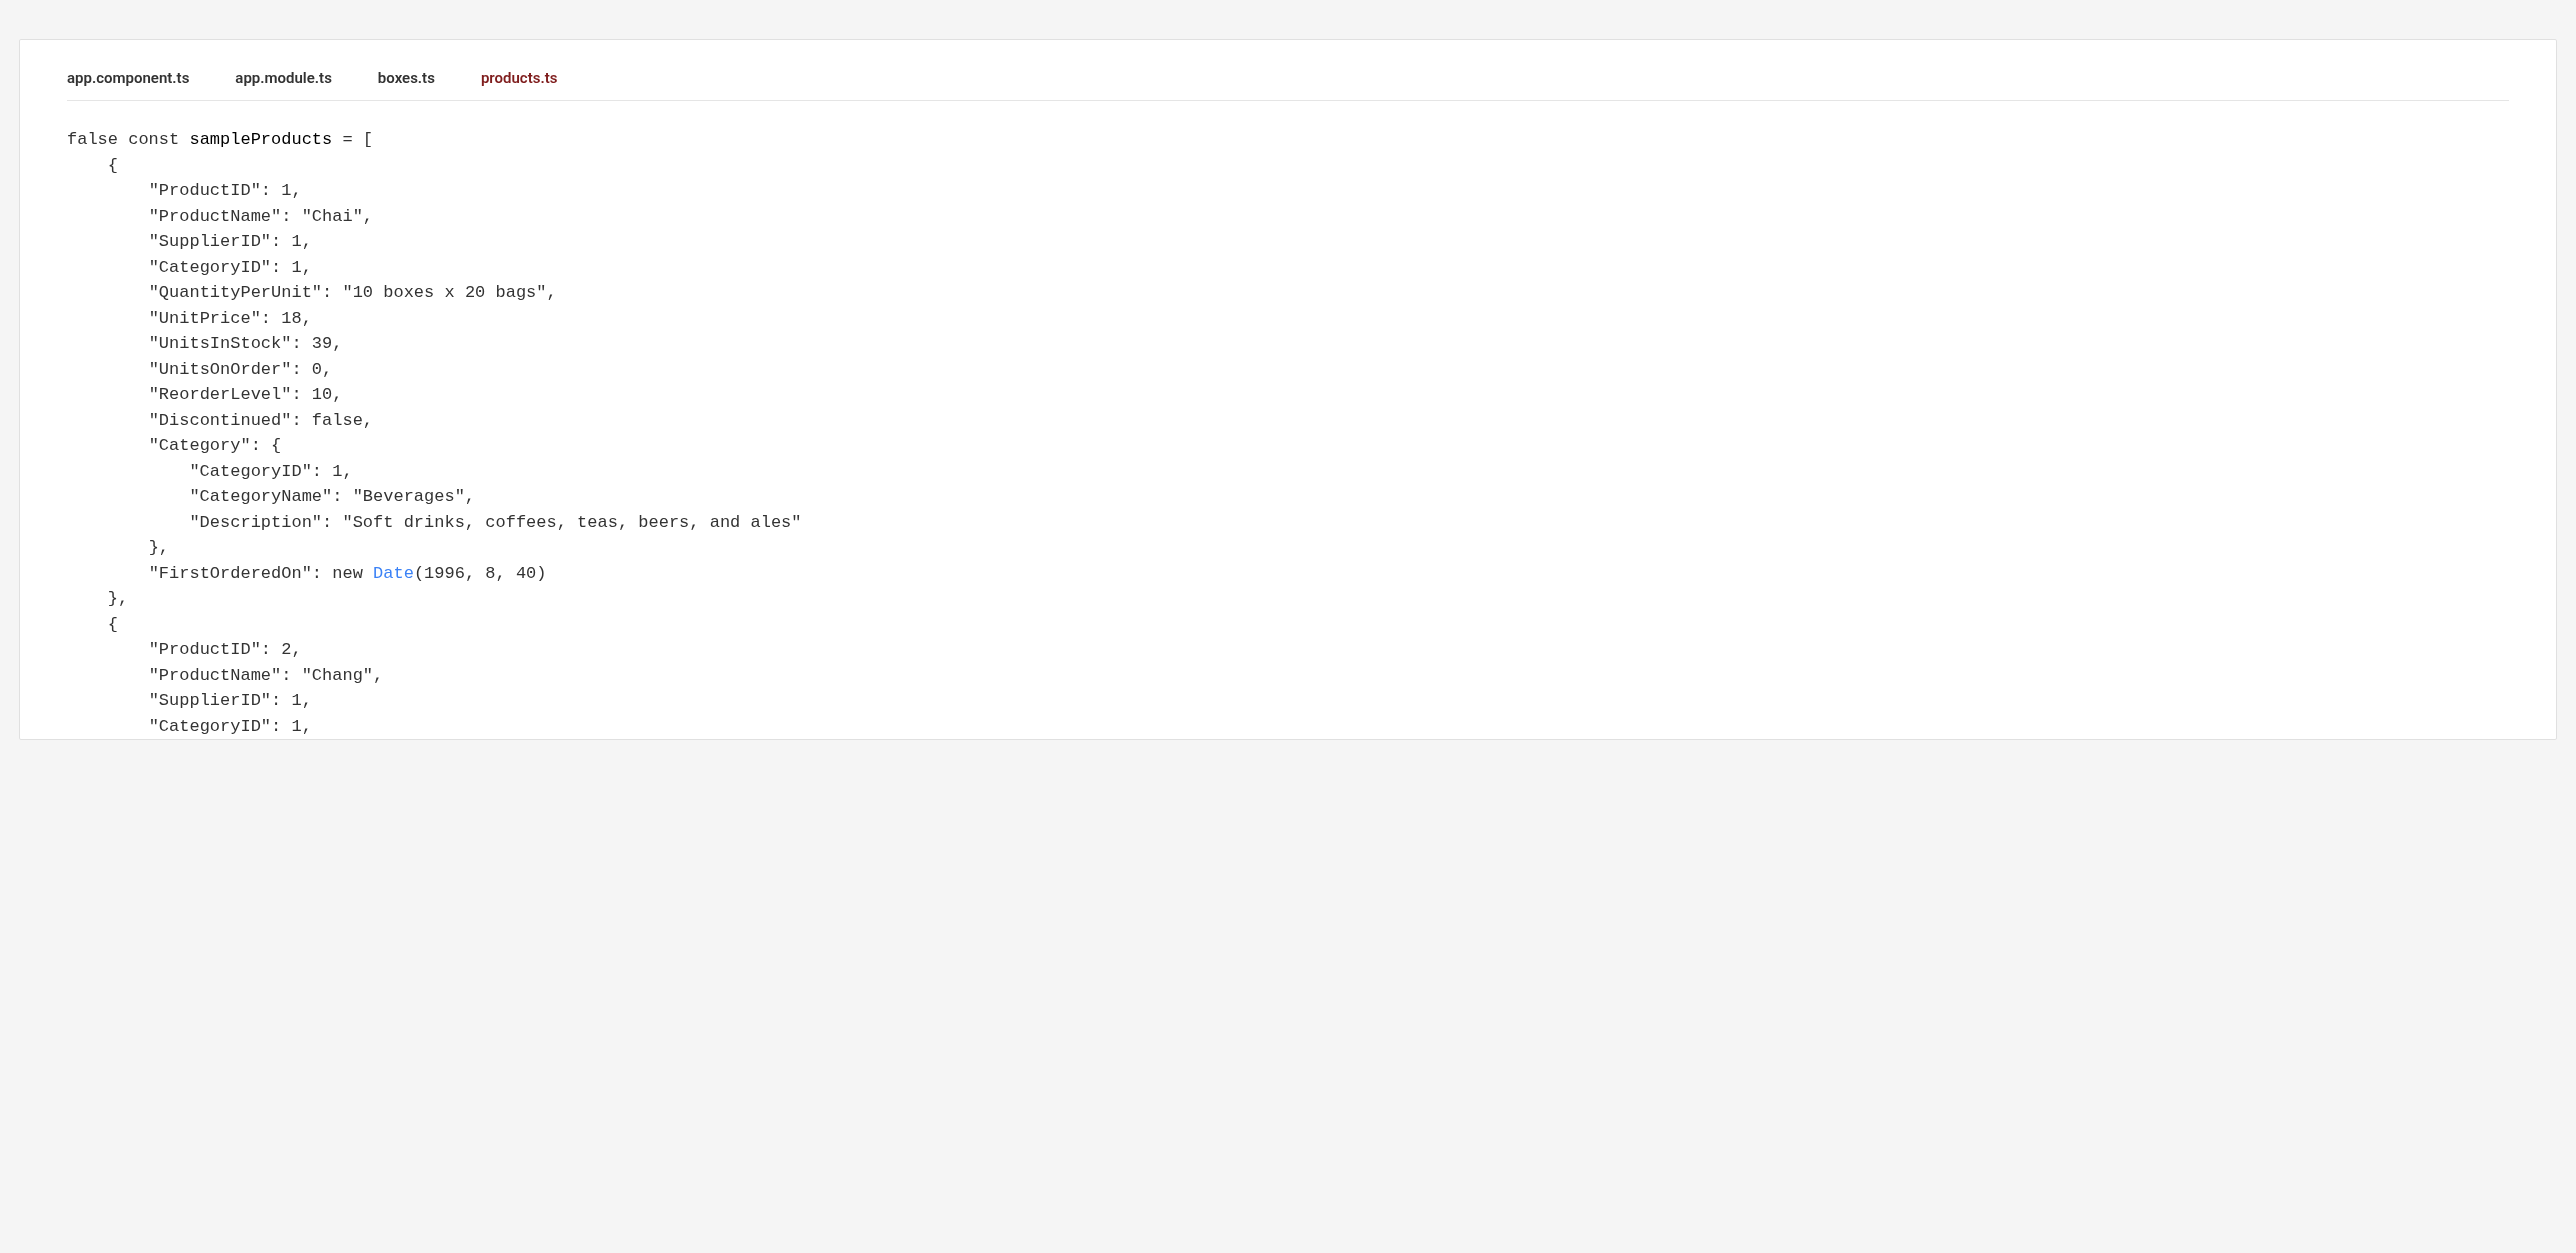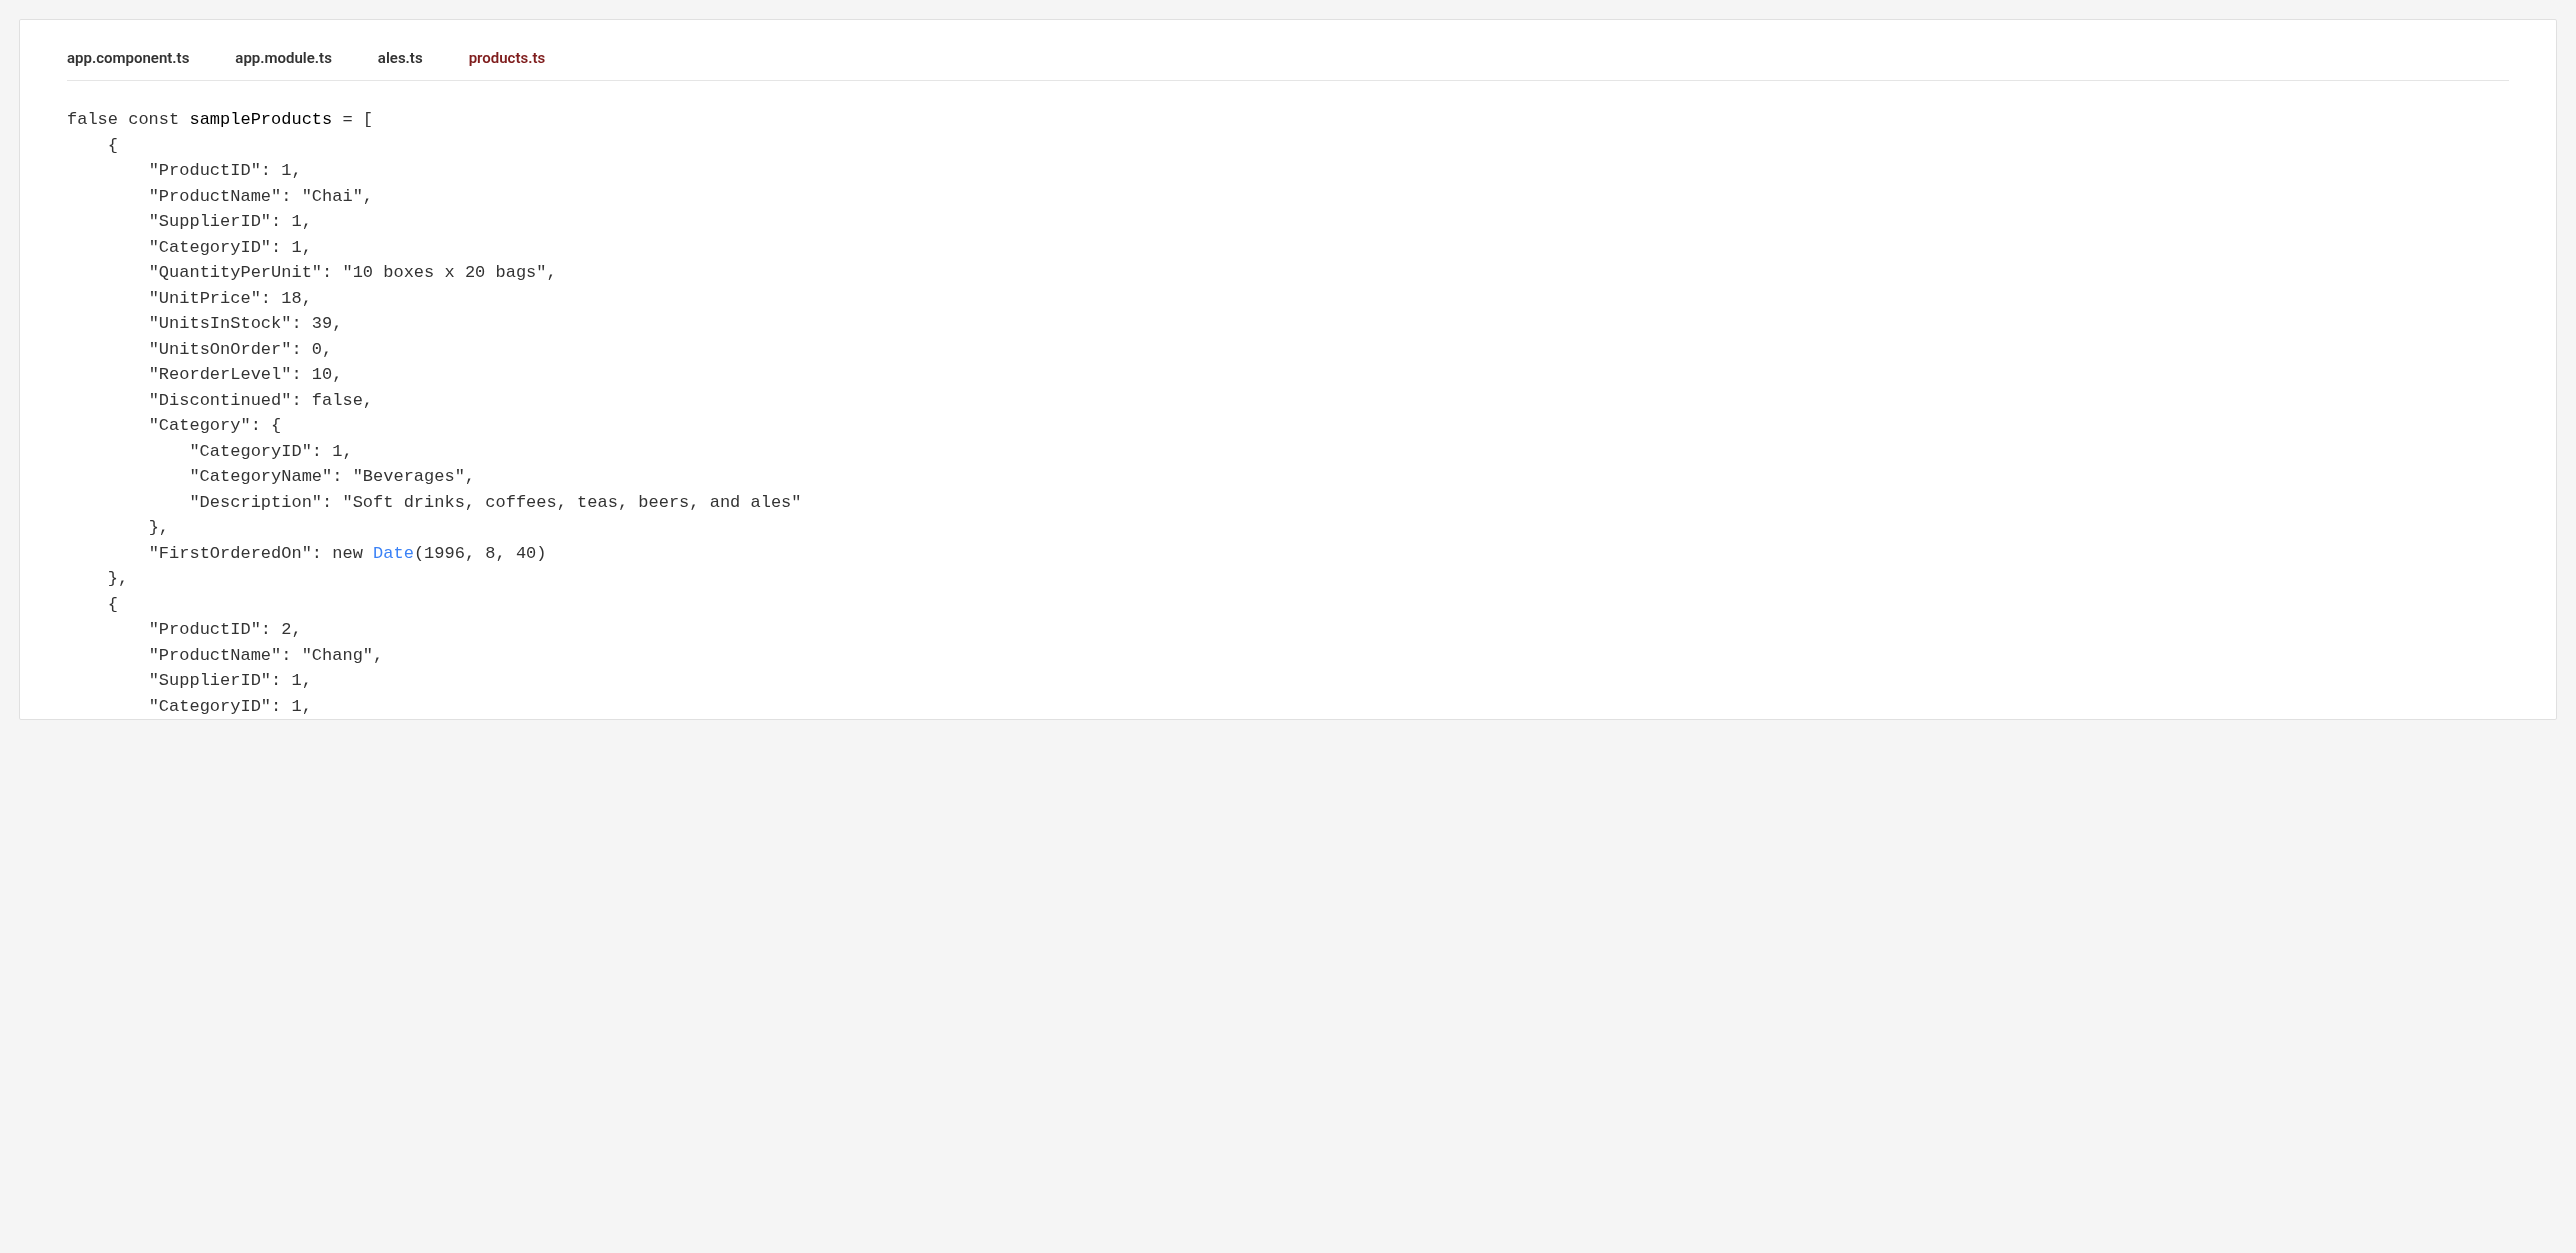--- a/index.html
+++ b/index.html
@@ -8,20 +8,21 @@
       font-family: -apple-system, BlinkMacSystemFont, "Segoe UI", Roboto, sans-serif;
       padding: 19px;
     }
     .panel {
       background: #fff;
       border: 0.9px solid #e0e0e0;
       border-radius: 1.9px;
       padding: 28.5px 47px 0 47px;
       min-height: 664px;
       overflow: hidden;
+      margin-top: 20px;
     }
     .tabs {
       display: flex;
       gap: 46px;
       border-bottom: 0.9px solid #e5e5e5;
       padding-bottom: 13.3px;
       margin-bottom: 26.6px;
     }
     .tab {
       font-size: 15px;
@@ -44,21 +45,21 @@
     .tok-var     { color: #000000; }
   </style>
 </head>
 <body>
 
 <div class="panel">
 
   <div class="tabs">
     <div class="tab">app.component.ts</div>
     <div class="tab">app.module.ts</div>
-    <div class="tab">ales.ts</div>
+    <div class="tab">boxes.ts</div>
     <div class="tab active">products.ts</div>
   </div>
 
   <div class="code"><span class="tok-keyword">false</span> <span class="tok-keyword">const</span> <span class="tok-var">sampleProducts</span><span> = [</span>
     <span>{</span>
         <span>"ProductID": 1,</span>
         <span>"ProductName": "Chai",</span>
         <span>"SupplierID": 1,</span>
         <span>"CategoryID": 1,</span>
         <span>"QuantityPerUnit": "10 boxes x 20 bags",</span>

